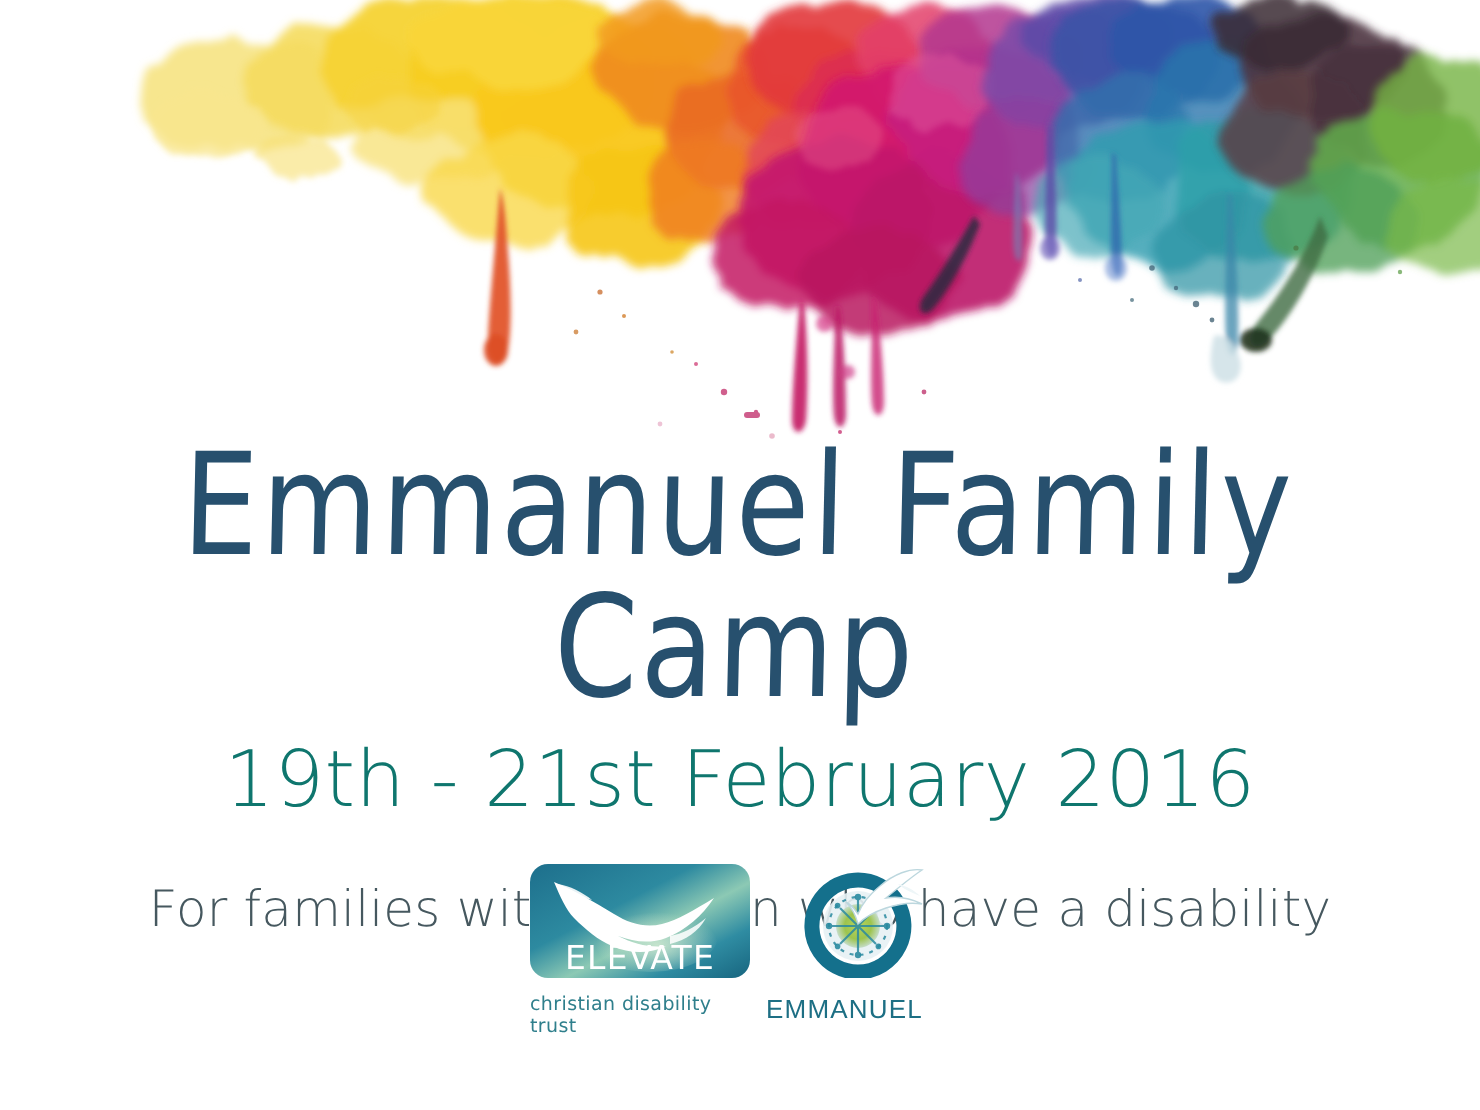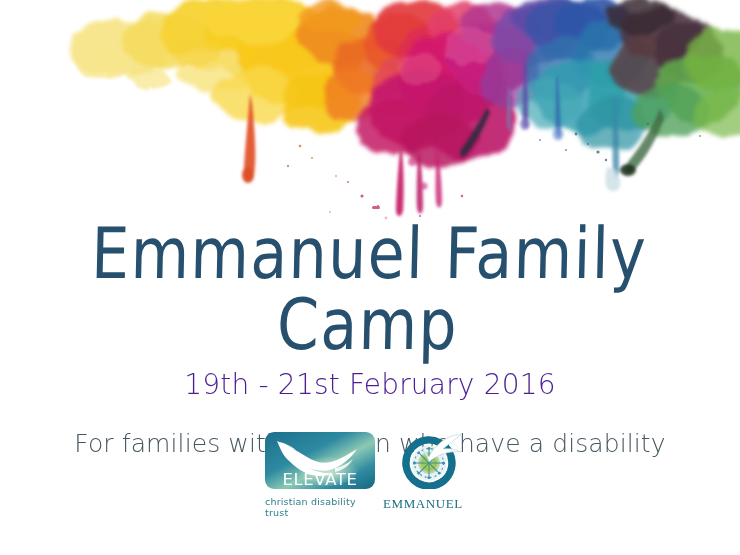--- a/index.html
+++ b/index.html
@@ -47,23 +47,23 @@
     letter-spacing: 1.5px;
     color: #27506e;
     margin: 0;
     font-weight: 400;
     transform: scaleY(1.18) skewX(-1.5deg);
     transform-origin: center top;
   }
 
   #event-dates {
     font-family: "DejaVu Sans", sans-serif;
-    font-size: 28px;
+    font-size: 39px;
     line-height: 1.0;
-    color: #4c1d95;
+    color: #0f766e;
     margin: 0;
     padding-top: 33px;
     font-weight: 300;
     letter-spacing: 0.2px;
   }
 
   #event-tagline {
     font-family: "DejaVu Sans", sans-serif;
     font-size: 25px;
     line-height: 1.0;
@@ -97,21 +97,21 @@
   }
 
   #elevate-tagline {
     font-family: "DejaVu Sans", sans-serif;
     font-size: 9.5px;
     color: #2f7f8c;
     letter-spacing: 0.2px;
     padding-top: 3px;
   }
   #emmanuel-wordmark {
-    font-family: Liberation Serif, serif;
+    font-family: Liberation Sans, sans-serif;
     font-size: 13px;
     color: #1d6f84;
     letter-spacing: 0.6px;
     padding-top: 3px;
   }
 </style>
 </head>
 <body>
 
 <div id="poster">

